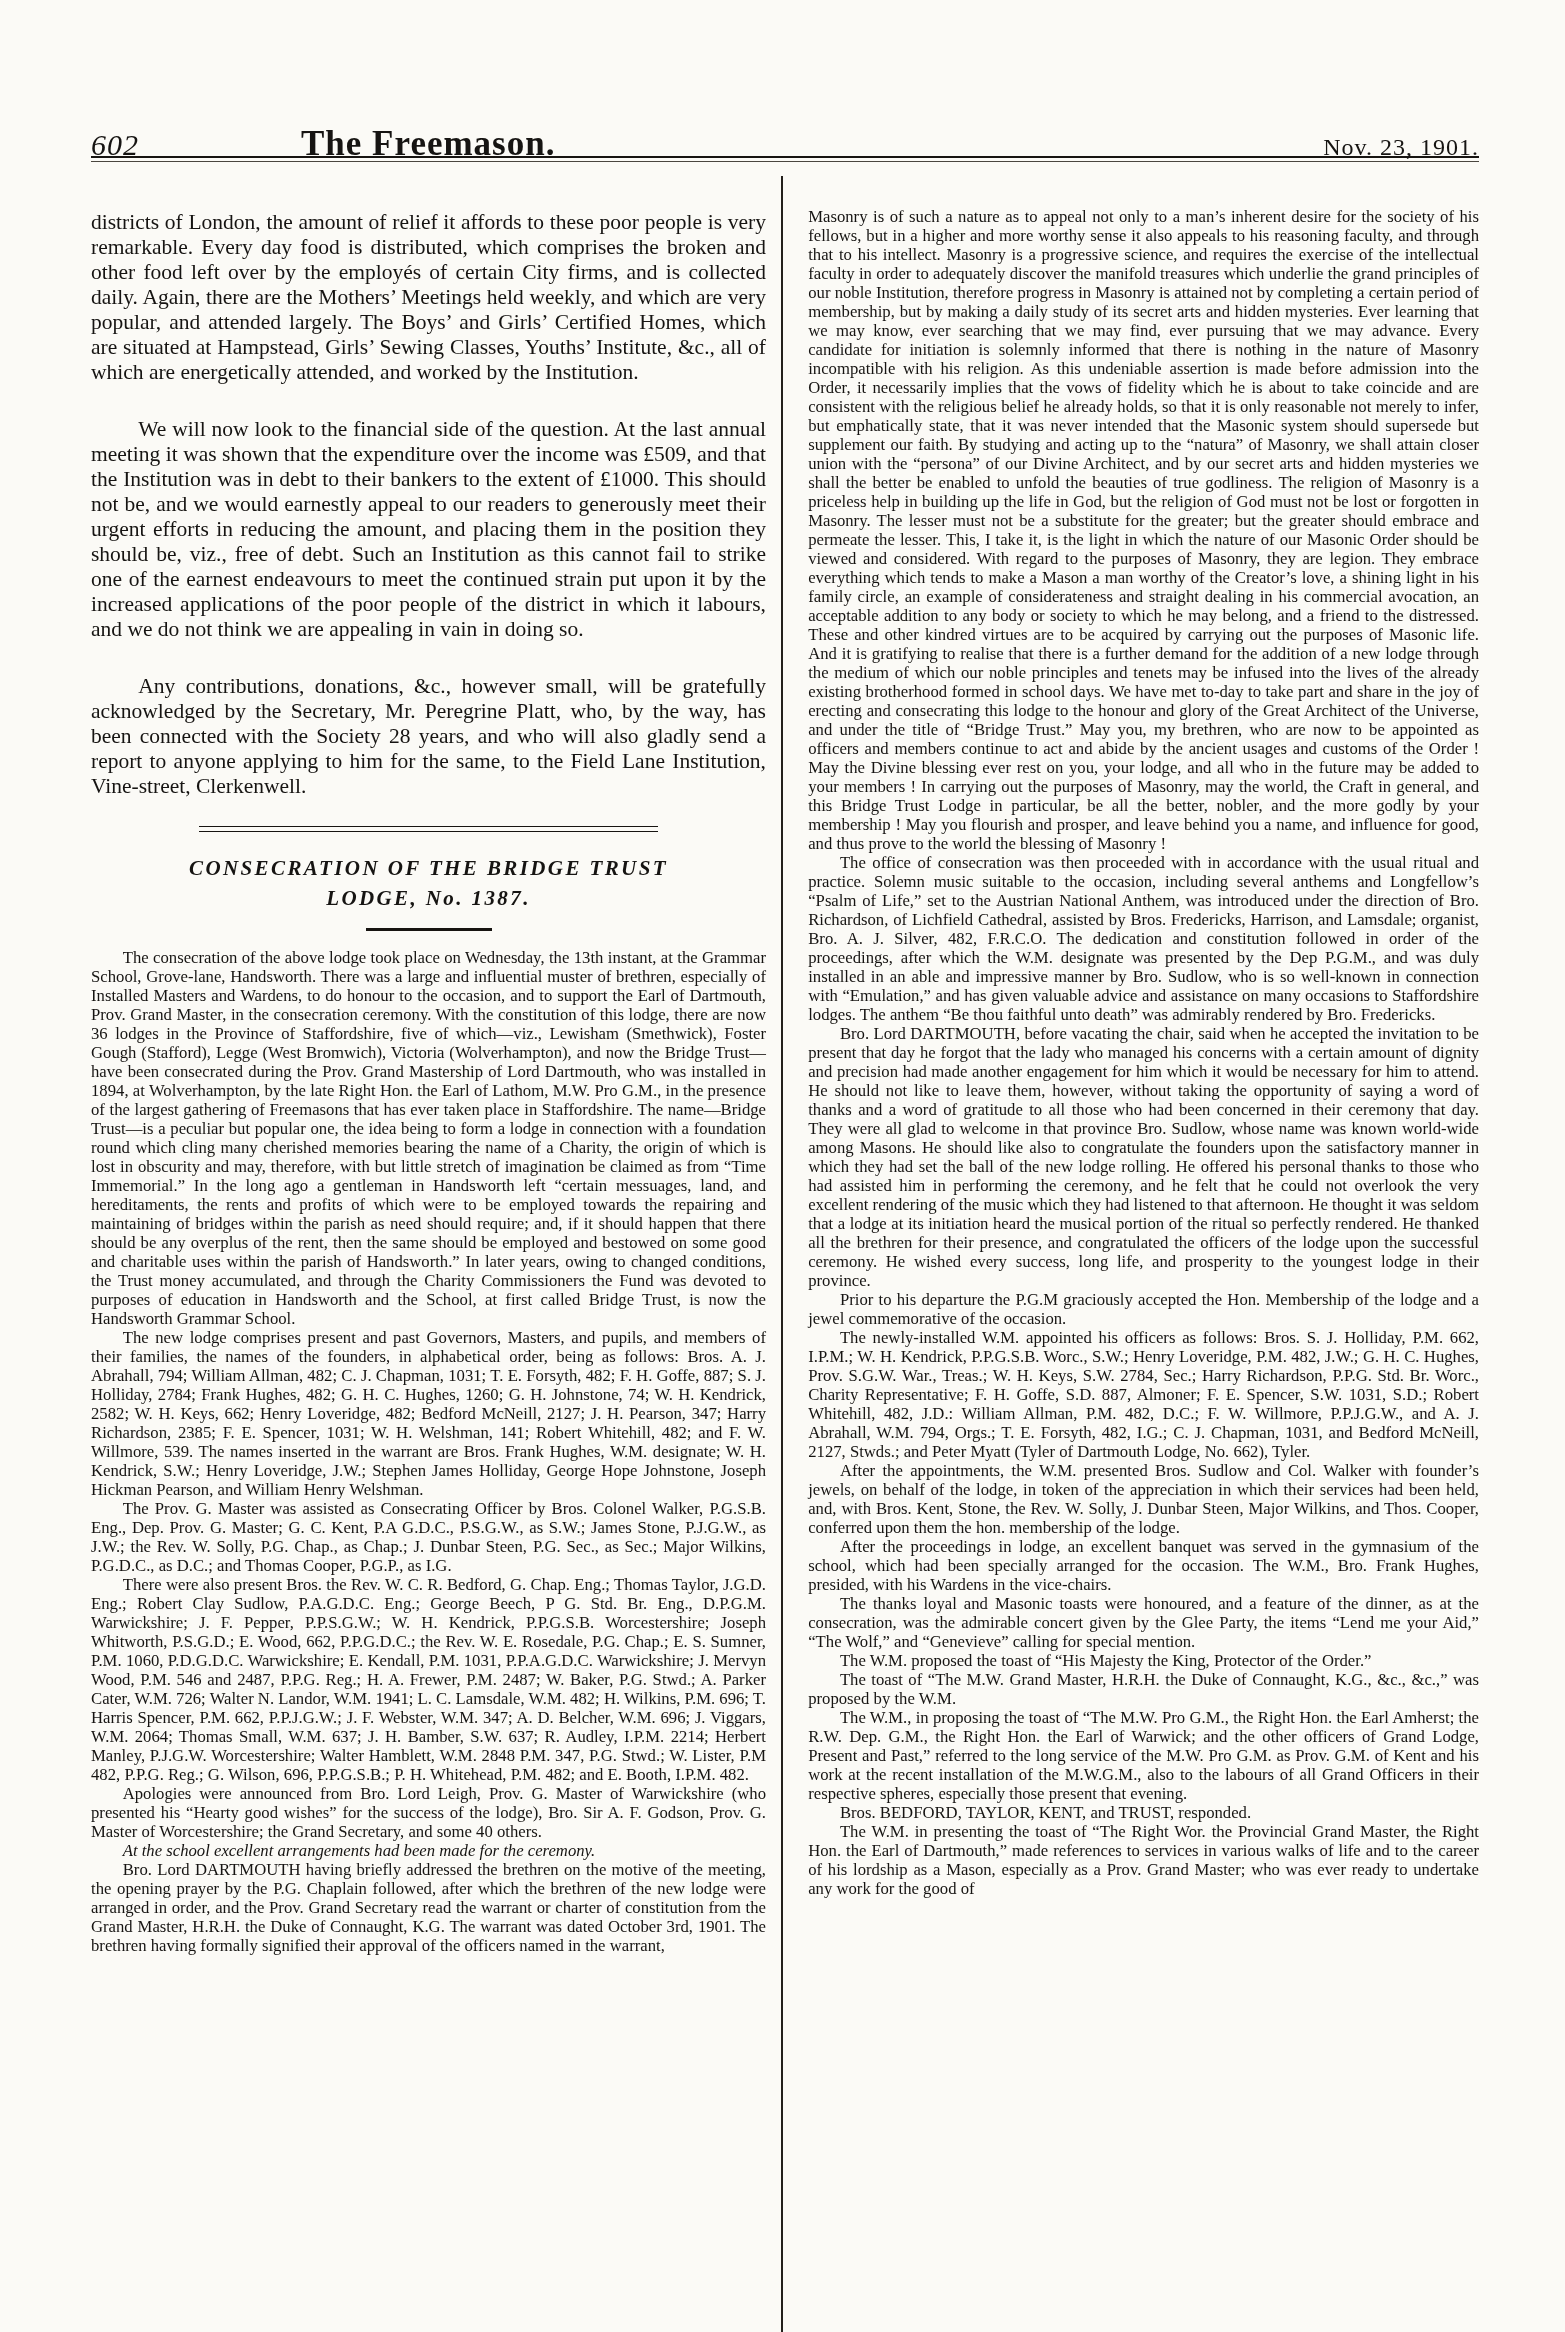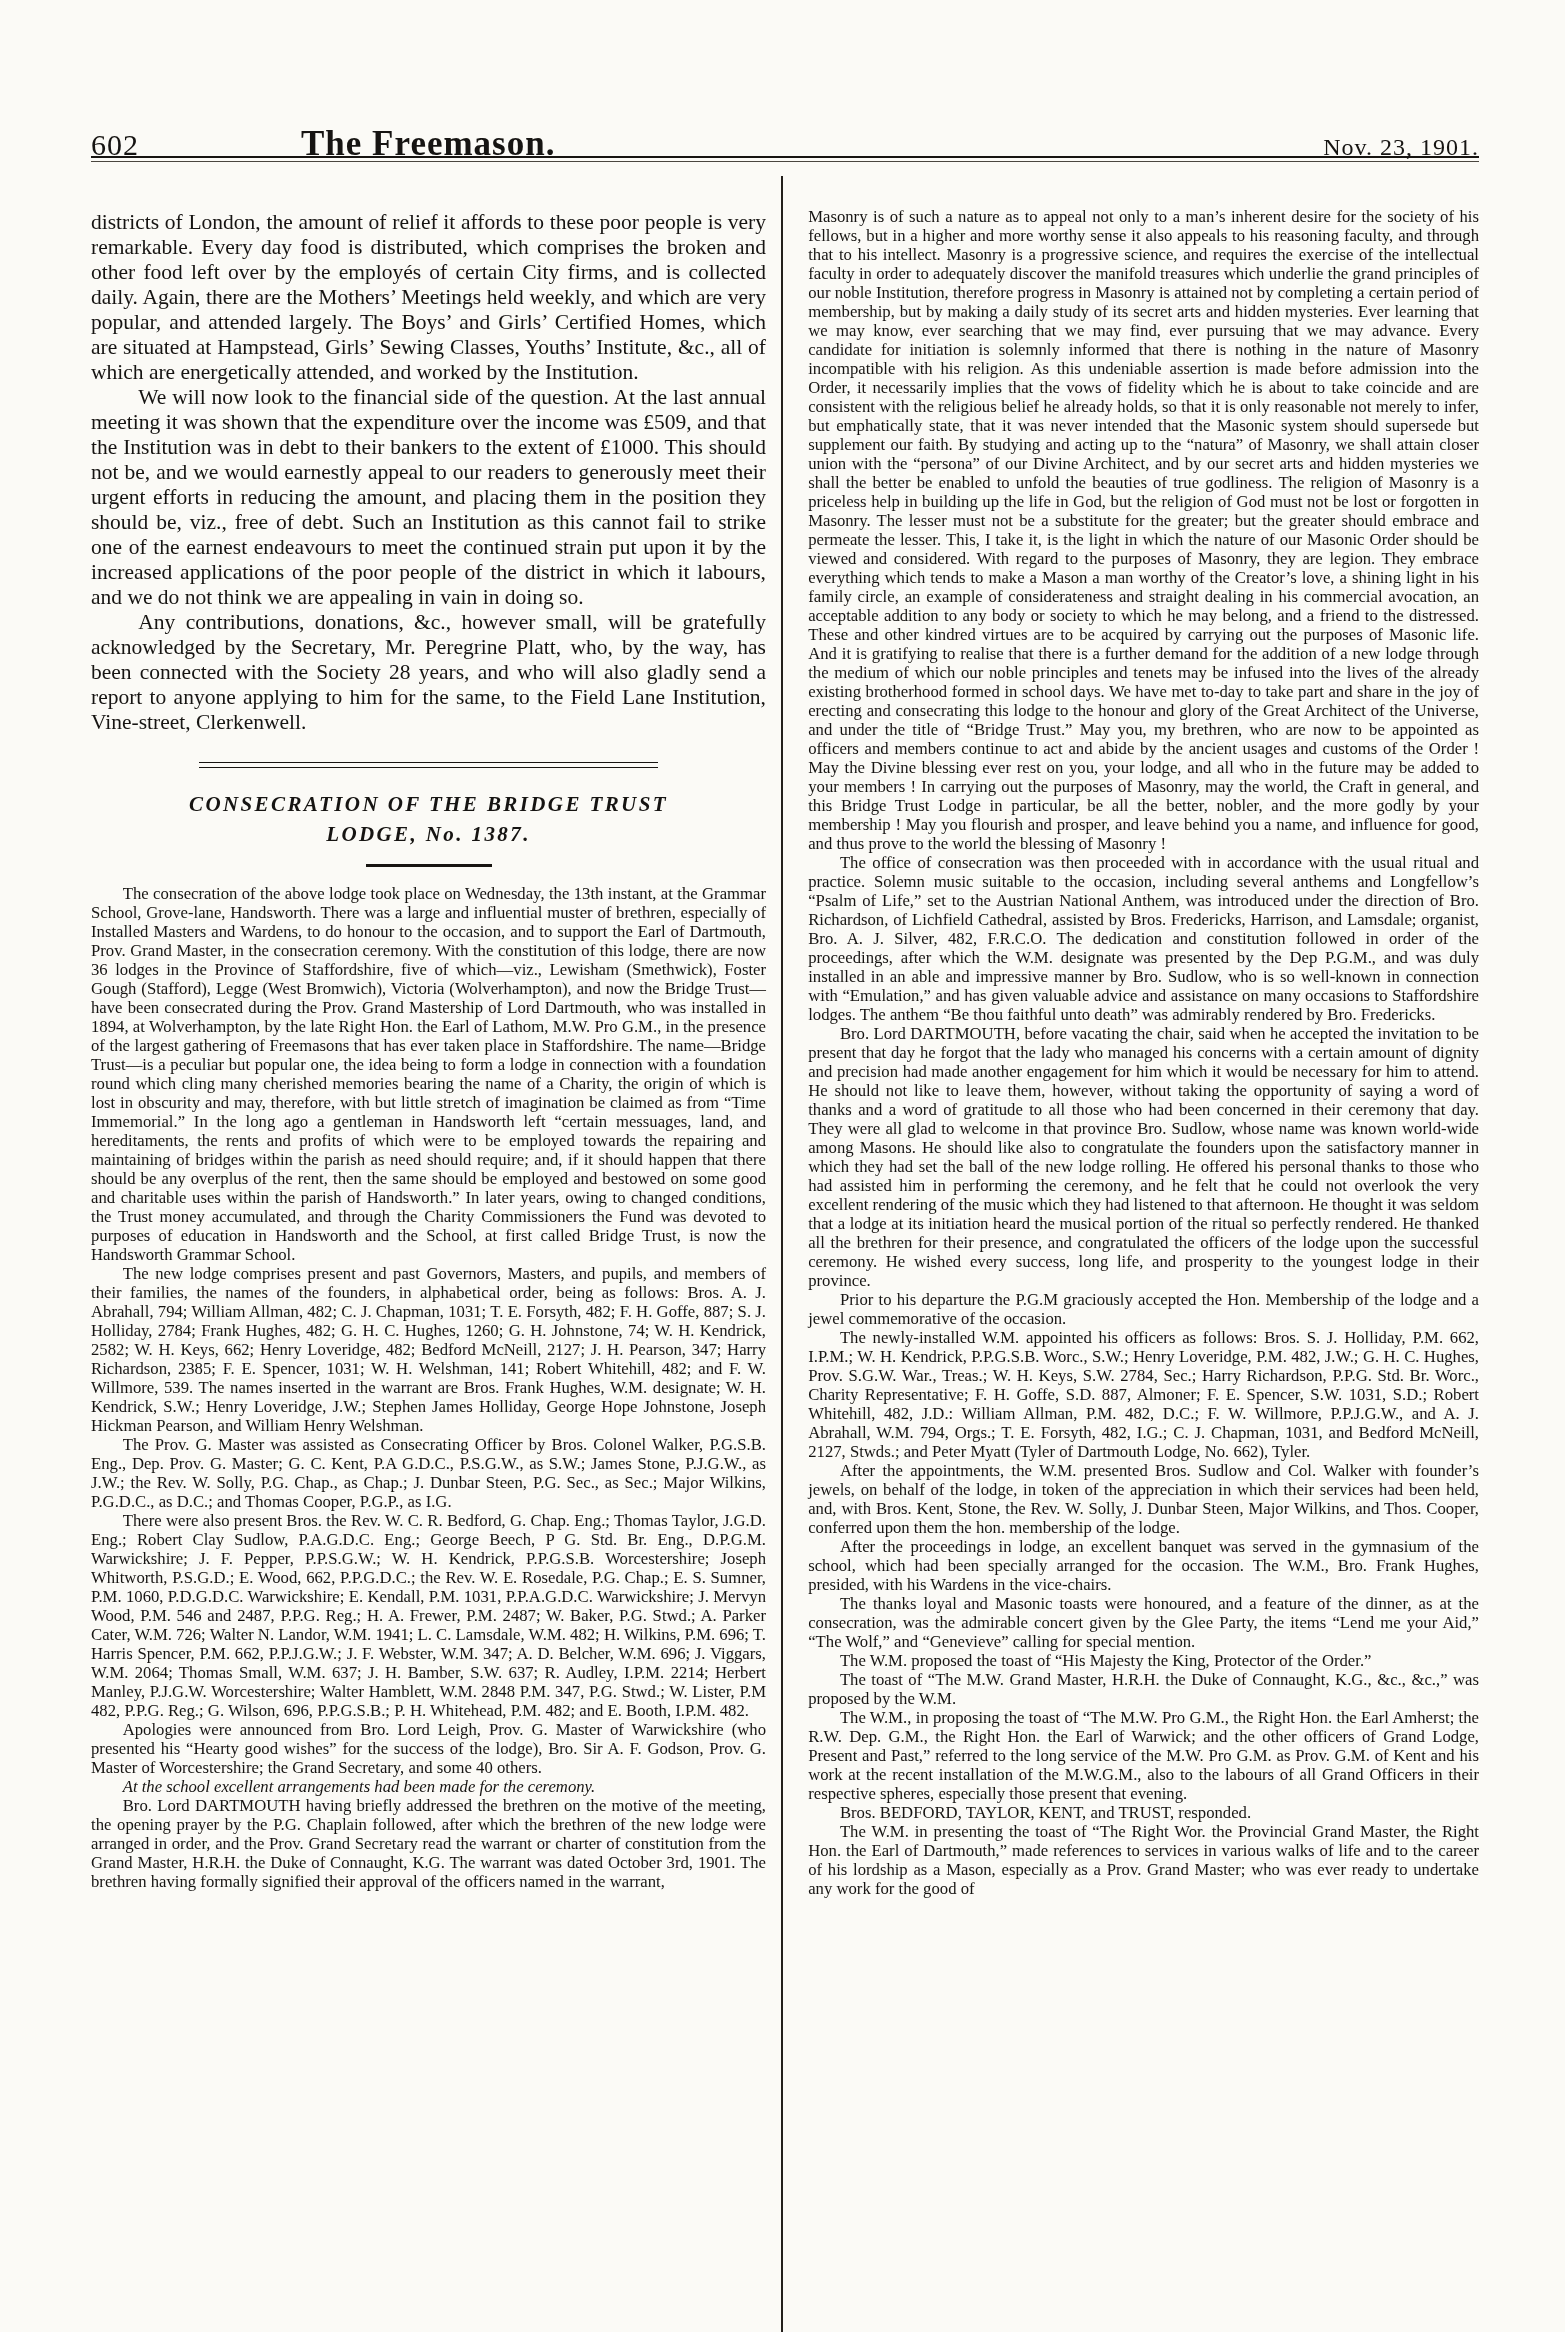--- a/index.html
+++ b/index.html
@@ -12,41 +12,41 @@
     color:#161412;
     font-family:"Liberation Serif", serif;
     overflow:hidden;
     box-shadow:0 0 11.5px rgba(0,0,0,.25);
   }
   
   .masthead {
     position:absolute; top:107px; left:91px; width:1388px;
     display:flex; align-items:baseline; justify-content:space-between;
   }
-  .page-number { font-size:30px; letter-spacing:1px; width:210px; }
+  .page-number { font-size:30px; letter-spacing:1px; width:210px;font-style:italic; }
   .paper-title { font-size:35px; font-weight:bold; letter-spacing:1px; flex:1; }
   .issue-date  { font-size:24px; width:210px; text-align:right; letter-spacing:1px;margin-top:27px; }
   .masthead-rule {
     position:absolute; top:156px; left:91px; width:1388px; height:2.9px;
     border-top:2.9px solid #171411; border-bottom:1px solid #4a463f;
   }
   
   .content {
     position:absolute; top:176px; left:91px; width:1388px; height:2168px;
     display:flex;
   }
   .col-left  { width:675px; padding-top:34px; }
   .col-divider { width:1.9px; background:#231f1b; margin-left:15.3px; margin-right:25px; }
   .col-right { flex:1; padding-top:31px; }
 
   
   p { margin:0; text-align:justify; }
   .lead  { font-size:21.5px; line-height:25px; }
   .small { font-size:16.7px; line-height:19px; }
-  .indent-lg { text-indent:2.2em; }
+  .indent-lg { text-indent:2.2em;margin-top:32px; }
   .indent-sm { text-indent:1.9em; }
   .italic { font-style:italic; }
 
   
   .head-rule-top {
     width:459px; height:3.8px; margin:27px auto 21px auto;
     border-top:1.9px solid #171411; border-bottom:1.9px solid #171411;
   }
   .section-heading {
     margin:0 auto; text-align:center;

